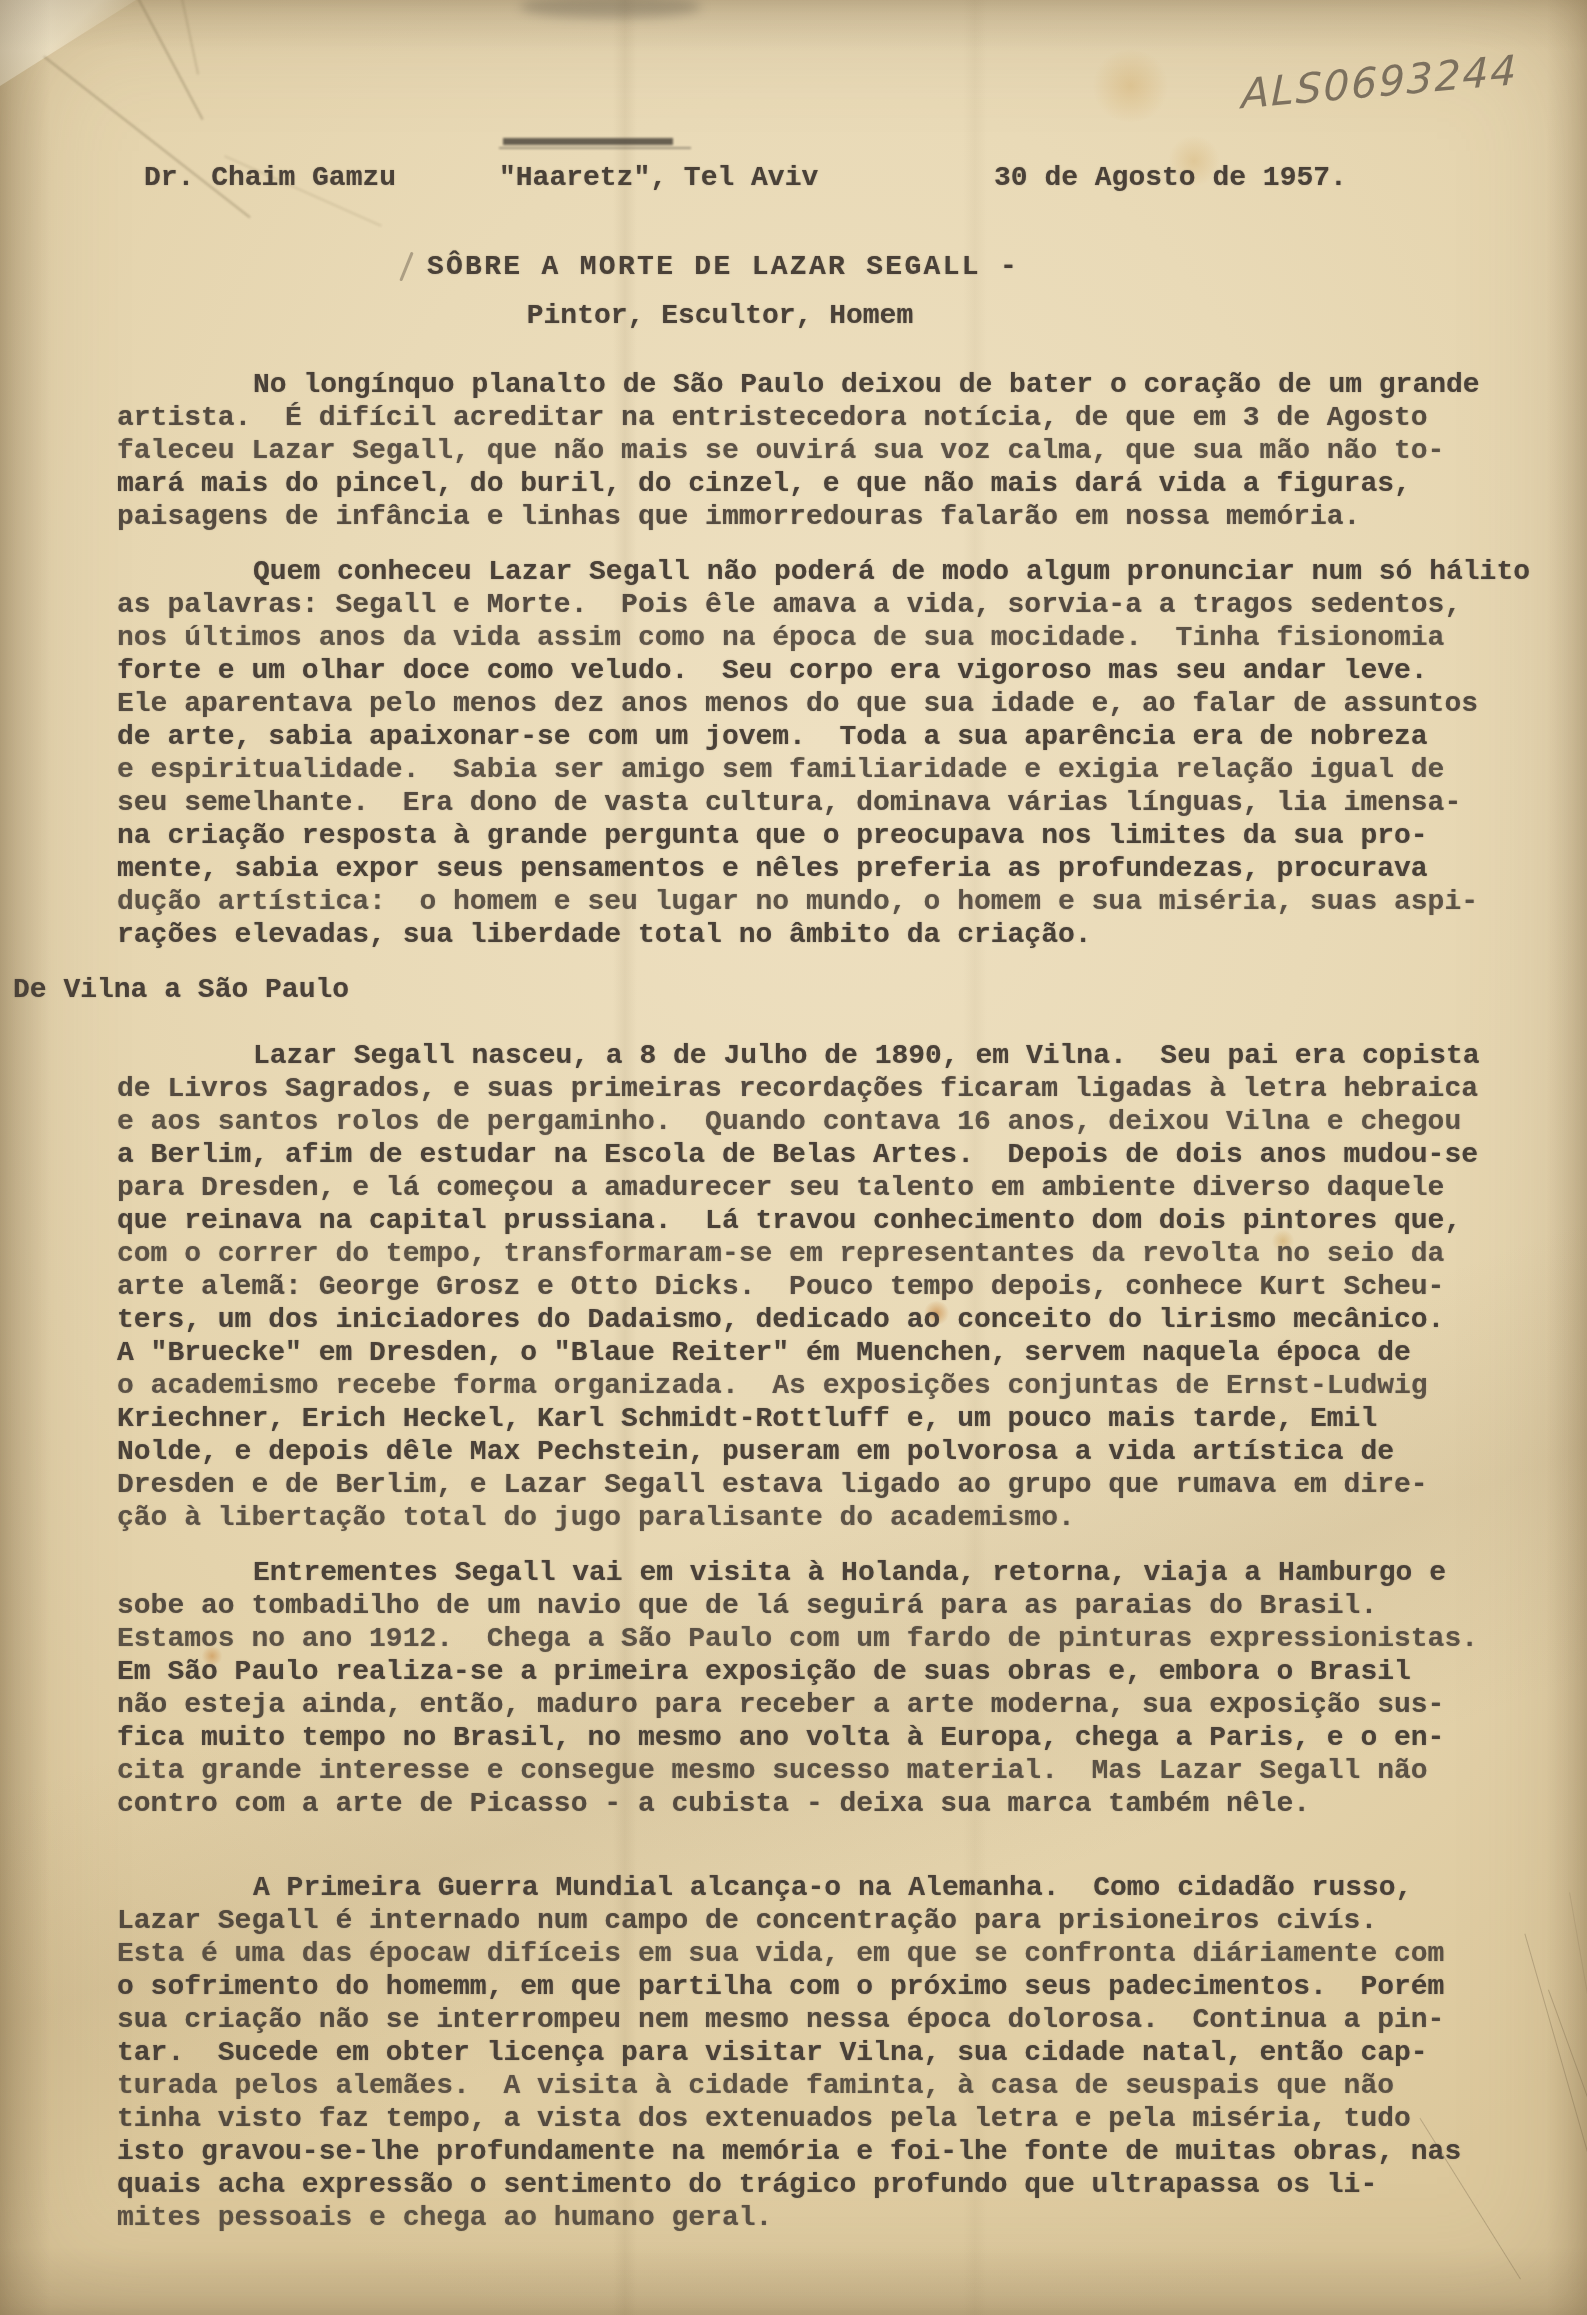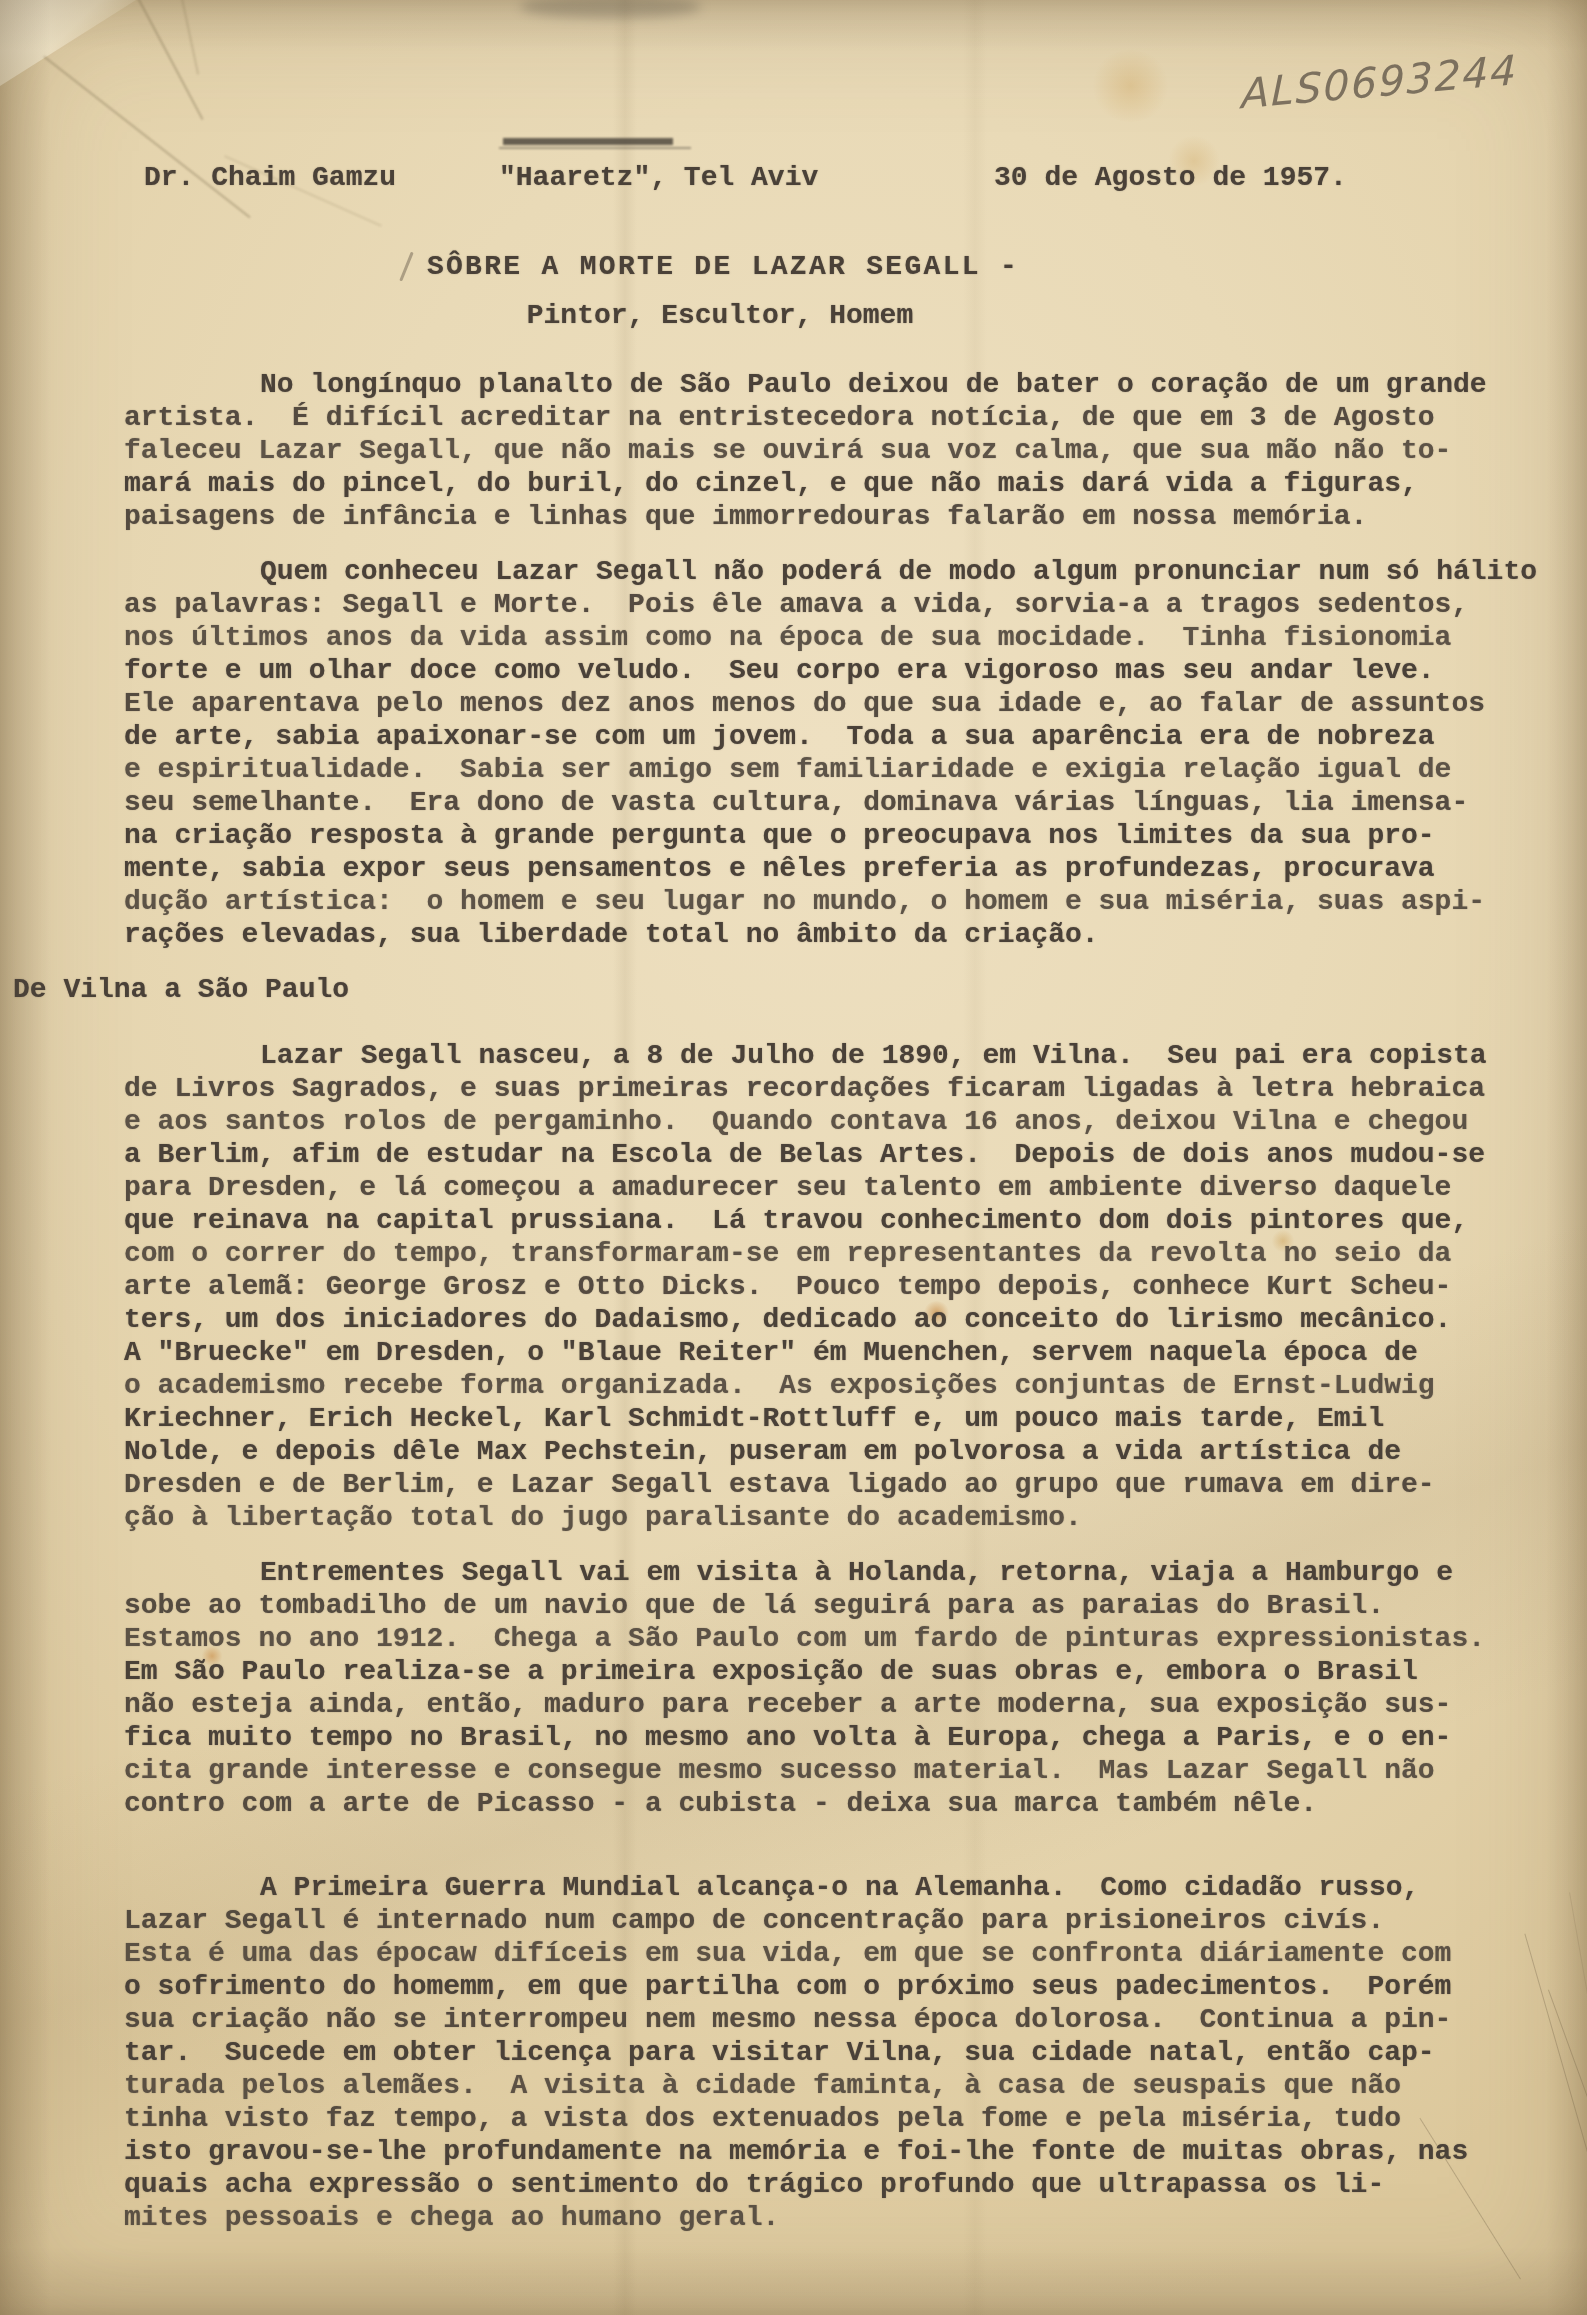--- a/index.html
+++ b/index.html
@@ -67,21 +67,21 @@
   .doc-subtitle{position:absolute;top:300px;left:-74px;width:1588px;text-align:center;font-size:28px;white-space:pre;}
   .pencil-slash{position:absolute;left:405px;top:251px;width:2.7px;height:31px;background:rgba(112,100,82,.5);transform:rotate(22deg);z-index:4;border-radius:1.8px;}
   .annotation{
     position:absolute;left:1241px;top:58px;z-index:5;
     font-family:"DejaVu Sans",sans-serif;font-style:italic;
     font-size:41px;color:#6f6454;letter-spacing:1.8px;
     transform:rotate(-5deg) skewX(-6deg);opacity:.88;white-space:pre;
   }
   
   .doc{position:absolute;left:113px;top:368px;width:1447px;font-size:28px;line-height:33px;z-index:5;}
-  .doc .p{margin:0 0 22px 11px;}
+  .doc .p{margin:0 0 22px 4px;}
   .doc .h{margin:20px 0 33px 0;transform:translateX(-100px);white-space:pre;}
   .doc .block-4{margin-bottom:51px;}
   .doc .line{white-space:pre;}
   .doc .line.first{padding-left:136px;}
   .doc .p .line:nth-child(3n+2){opacity:.93;}
   .doc .p .line:nth-child(4n+3){opacity:.88;}
 </style>
 </head>
 <body>
 
@@ -169,21 +169,21 @@
         <div class="line">contro com a arte de Picasso - a cubista - deixa sua marca também nêle.</div>
       </div>
       <div class="p block-5">
         <div class="line first">A Primeira Guerra Mundial alcança-o na Alemanha.  Como cidadão russo,</div>
         <div class="line">Lazar Segall é internado num campo de concentração para prisioneiros civís.</div>
         <div class="line">Esta é uma das épocaw difíceis em sua vida, em que se confronta diáriamente com</div>
         <div class="line">o sofrimento do homemm, em que partilha com o próximo seus padecimentos.  Porém</div>
         <div class="line">sua criação não se interrompeu nem mesmo nessa época dolorosa.  Continua a pin-</div>
         <div class="line">tar.  Sucede em obter licença para visitar Vilna, sua cidade natal, então cap-</div>
         <div class="line">turada pelos alemães.  A visita à cidade faminta, à casa de seuspais que não</div>
-        <div class="line">tinha visto faz tempo, a vista dos extenuados pela fome e pela miséria, tudo</div>
+        <div class="line">tinha visto faz tempo, a vista dos extenuados pela letra e pela miséria, tudo</div>
         <div class="line">isto gravou-se-lhe profundamente na memória e foi-lhe fonte de muitas obras, nas</div>
         <div class="line">quais acha expressão o sentimento do trágico profundo que ultrapassa os li-</div>
         <div class="line">mites pessoais e chega ao humano geral.</div>
       </div>
     </div>
 
 </div>
 
 
 </body></html>

